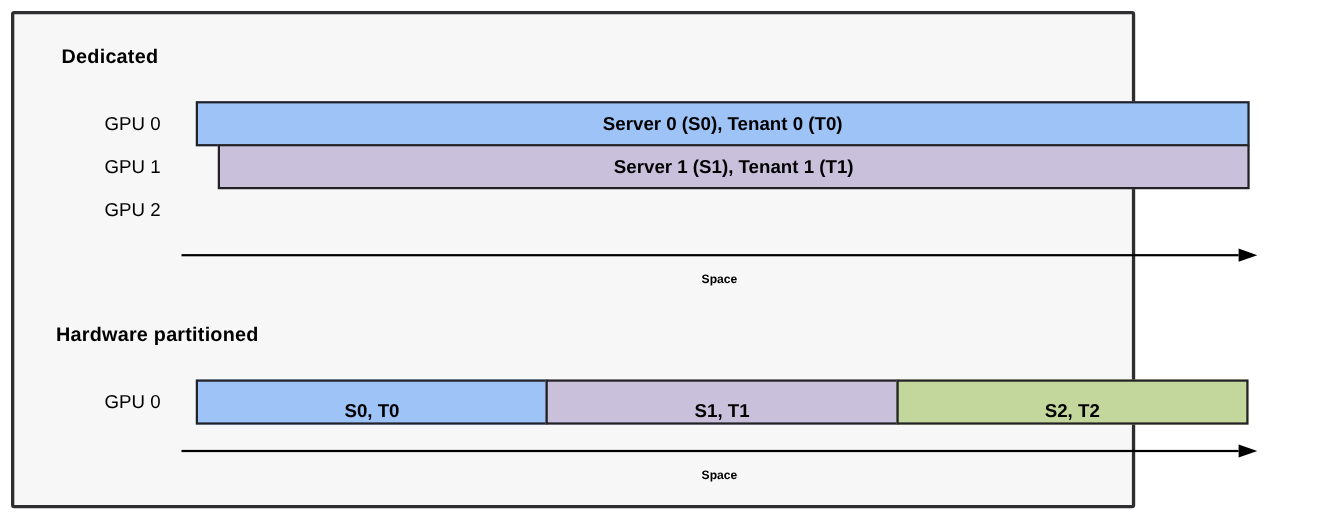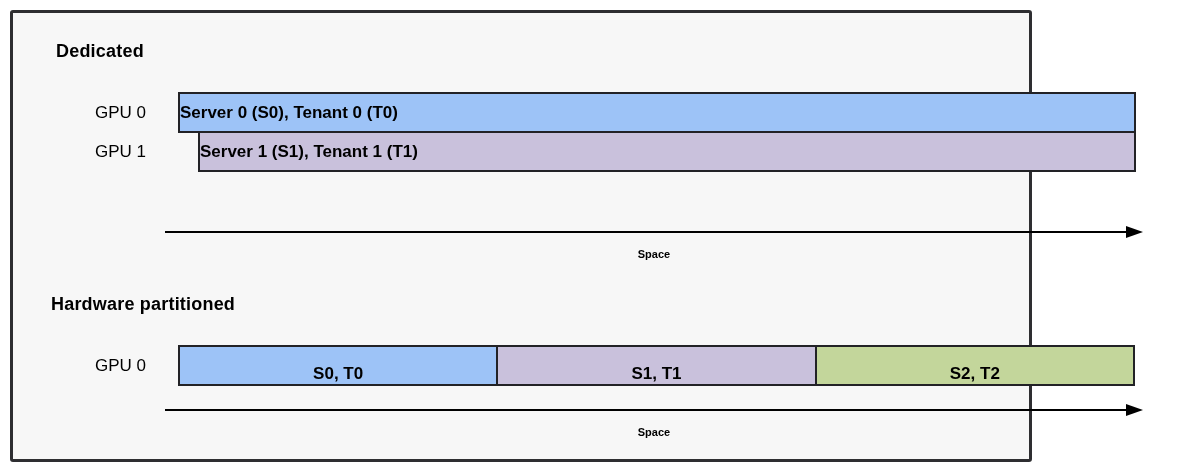--- a/index.html
+++ b/index.html
@@ -49,21 +49,21 @@
     left: 165px;
     top: 79px;
     width: 958px;
   }
   .dbar {
     box-sizing: border-box;
     height: 41px;
     border: 2px solid #222226;
     display: flex;
     align-items: center;
-    justify-content: flex-start;
+    justify-content: center;
     font-size: 17px;
     font-weight: bold;
     white-space: nowrap;
   }
   .dbar + .dbar { margin-top: -2px; margin-left: 20px; }
   .pbar {
     position: absolute;
     left: 165px;
     top: 332px;
     width: 957px;
@@ -114,20 +114,21 @@
 </head>
 <body>
 
 <div class="stage">
   <div class="frame">
 
     <div class="section-title" style="left:43px; top:28px;">Dedicated</div>
 
     <div class="gpu-label" style="top:79px; height:41px;">GPU 0</div>
     <div class="gpu-label" style="top:118px; height:41px;">GPU 1</div>
+    <div class="gpu-label" style="top:157px; height:41px;">GPU 2</div>
 
     <div class="dbar-stack">
       <div class="dbar" style="background-color: rgb(157, 195, 247);">
         <span>Server 0 (S0), Tenant 0 (T0)</span>
       </div>
       <div class="dbar" style="background-color: rgb(201, 193, 220);">
         <span>Server 1 (S1), Tenant 1 (T1)</span>
       </div>
     </div>
 

